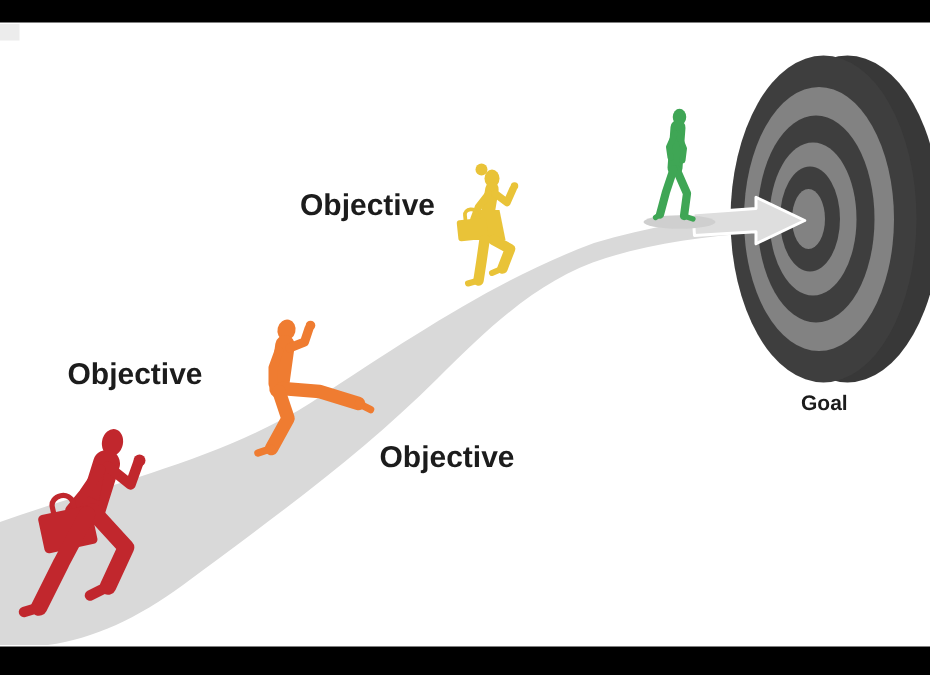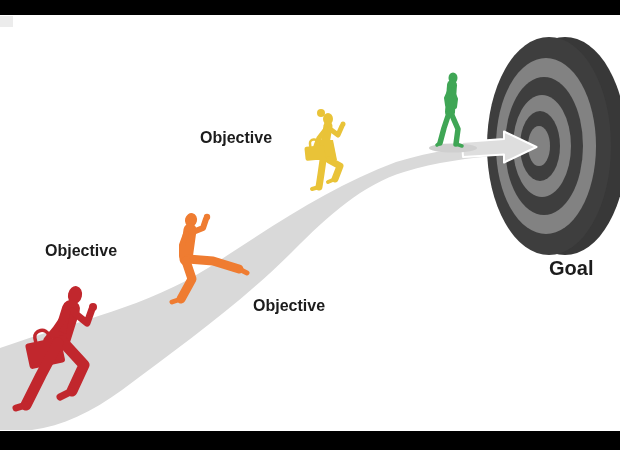--- a/index.html
+++ b/index.html
@@ -7,26 +7,26 @@
     position:relative;width:620px;height:450px;background:#ffffff;
     overflow:hidden;font-family:"Liberation Sans",sans-serif;
   }
   .bar{position:absolute;left:0;width:620px;background:#000;}
   .bar.top{top:0;height:15px;}
   .bar.bottom{top:431px;height:19px;}
   .corner-chip{position:absolute;left:0;top:16px;width:13px;height:11px;background:#ececec;}
   .scene-svg{position:absolute;left:0;top:0;}
   .label{
     position:absolute;font-weight:700;color:#1c1c1c;
-    font-size:16px;line-height:19px;white-space:nowrap;
+    font-size:20px;line-height:19px;white-space:nowrap;
   }
   .label.obj-top{left:200px;top:128px;}
   .label.obj-left{left:45px;top:241px;}
   .label.obj-bottom{left:253px;top:296px;}
-  .label.goal{left:549px;top:256px;font-size:20px;line-height:24px;}
+  .label.goal{left:534px;top:256px;font-size:14px;line-height:24px;}
 </style>
 </head>
 <body>
 
 <div class="stage">
 
   <svg class="scene-svg" width="620" height="450" viewBox="0 0 620 450">
 
     <path d="M 0,348
              C 80,320 148,306 208,268

